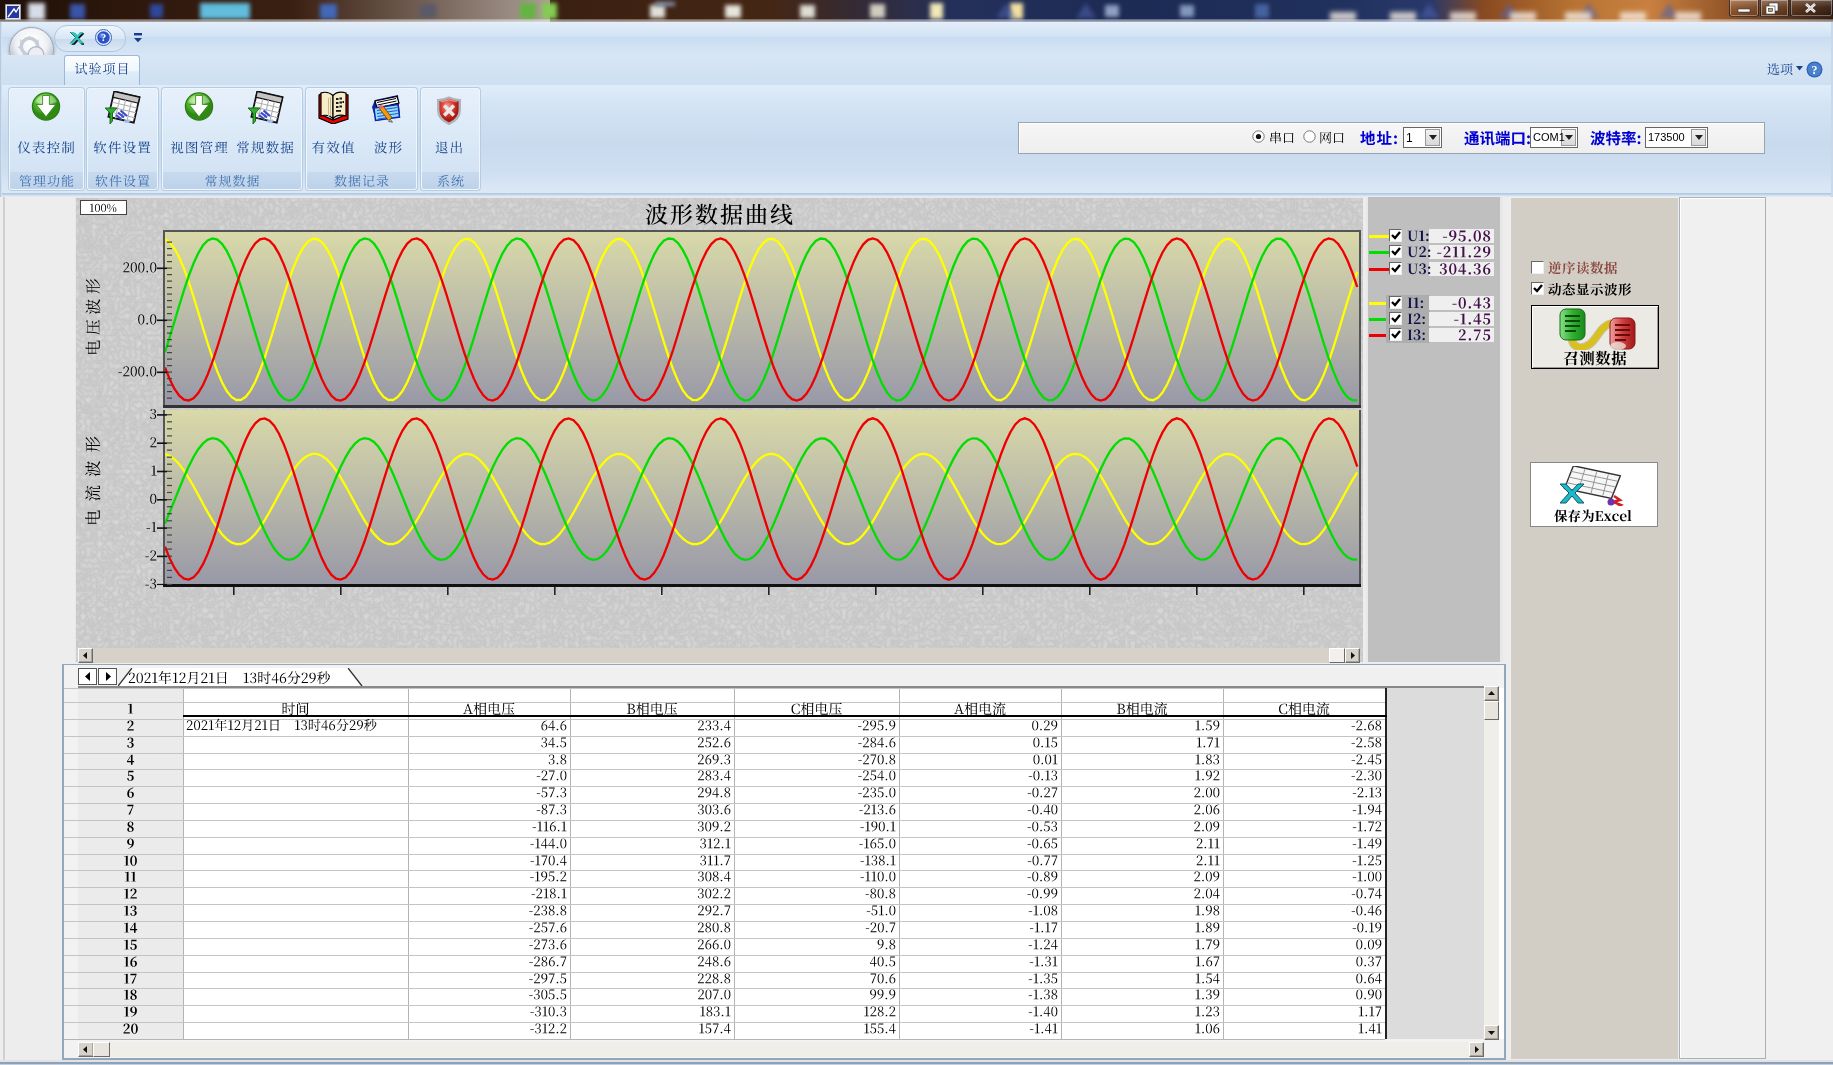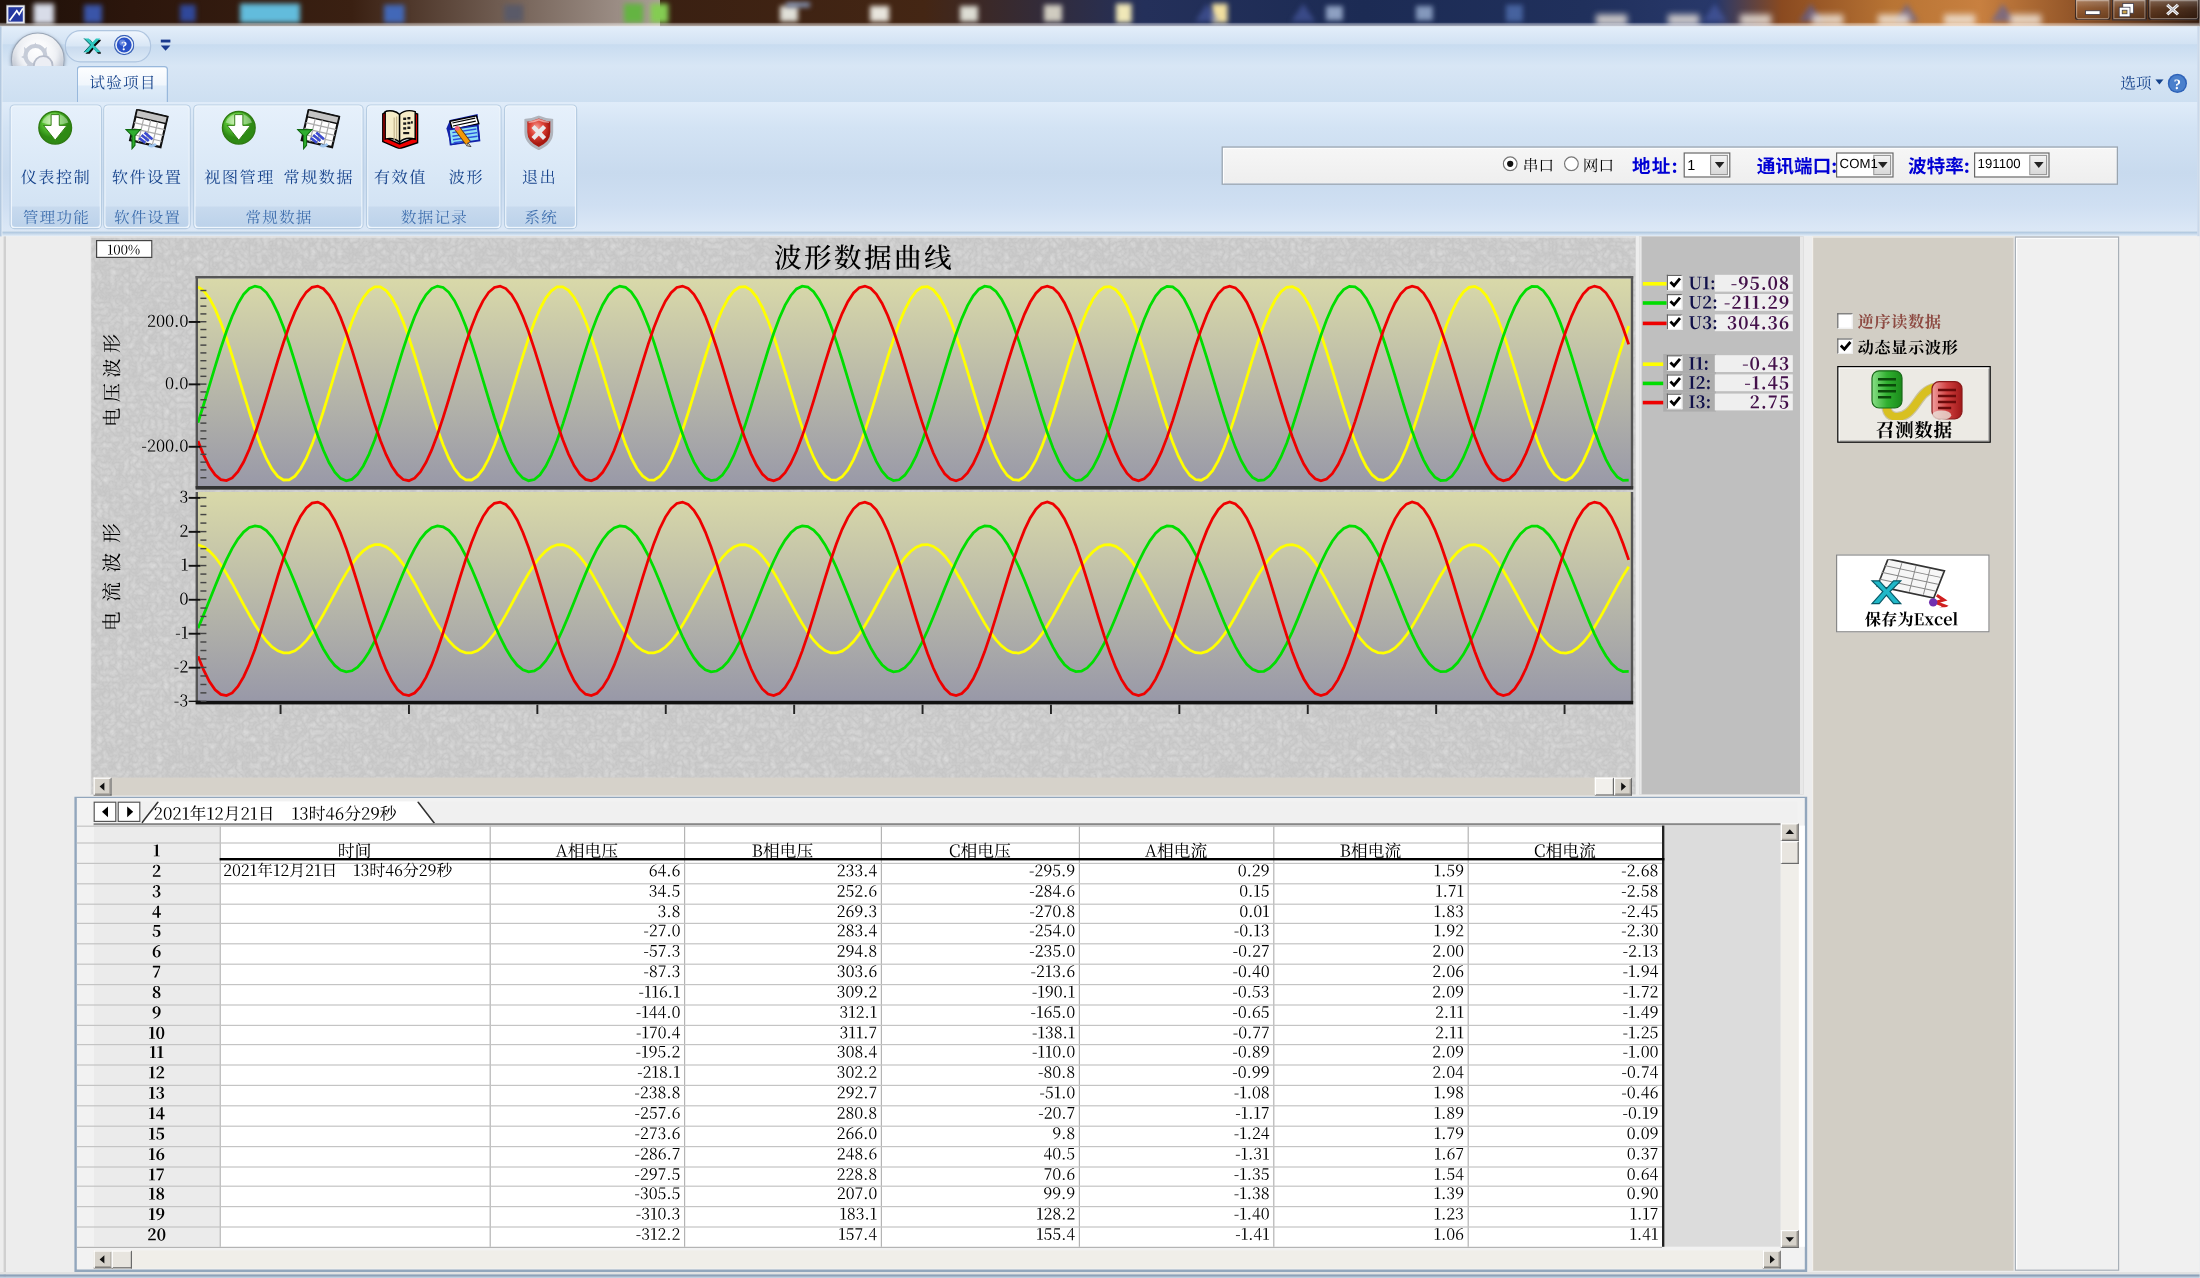--- a/index.html
+++ b/index.html
@@ -215,21 +215,21 @@
 <div style="position:absolute;left:1561px;top:129px;width:15px;height:17px;background:linear-gradient(180deg,#f2f2f2,#d8d8d8);border:1px solid #999"></div>
 <svg style="position:absolute;left:1565px;top:135px" width="9" height="6">
     <path d="M0 0h8L4 5Z" fill="#222"></path>
   </svg>
 <div style="position:absolute;left:1533px;top:131px;width:29px;height:15px;font:11px 'Liberation Sans',sans-serif;color:#000;white-space:nowrap">COM1</div>
 <div style="position:absolute;left:1645px;top:127px;width:63px;height:21px;background:#fff;border:1px solid #666"></div>
 <div style="position:absolute;left:1691px;top:129px;width:15px;height:17px;background:linear-gradient(180deg,#f2f2f2,#d8d8d8);border:1px solid #999"></div>
 <svg style="position:absolute;left:1695px;top:135px" width="9" height="6">
     <path d="M0 0h8L4 5Z" fill="#222"></path>
   </svg>
-<div style="position:absolute;left:1648px;top:131px;width:44px;height:15px;font:11px 'Liberation Sans',sans-serif;color:#000;white-space:nowrap">191100</div>
+<div style="position:absolute;left:1648px;top:131px;width:44px;height:15px;font:11px 'Liberation Sans',sans-serif;color:#000;white-space:nowrap">173500</div>
 <div style="position:absolute;left:0px;top:197px;width:1833px;height:868px;background:#ededed"></div>
 <div style="position:absolute;left:3px;top:197px;width:2px;height:868px;background:#d0d0d0"></div>
 <div style="position:absolute;left:1766px;top:197px;width:67px;height:868px;background:#f0f0f0"></div>
 <div style="position:absolute;left:75px;top:197px;width:1288px;height:465px;background:#c3c3c3;border-top:1px solid #e8e8e8;border-left:1px solid #e8e8e8"></div>
 <svg style="position:absolute;left:75px;top:197px" width="1288" height="465">
     <filter id="nz" x="0" y="0" width="100%" height="100%">
       <feTurbulence type="turbulence" baseFrequency="0.18" numOctaves="2" seed="3"></feTurbulence>
       <feColorMatrix type="matrix" values="0 0 0 0 0.81 0 0 0 0 0.81 0 0 0 0 0.81 0 0 0 0.72 0.04"></feColorMatrix>
     </filter>
     <rect width="1288" height="465" filter="url(#nz)"></rect>

